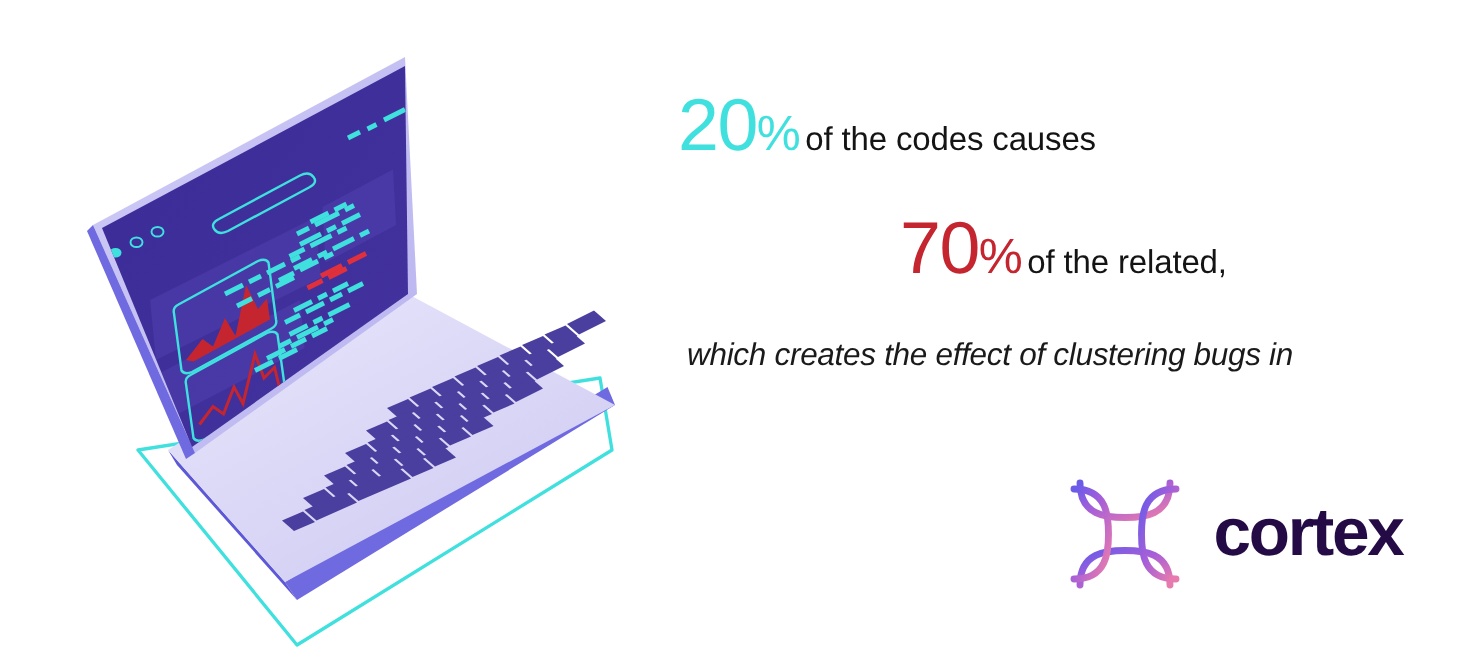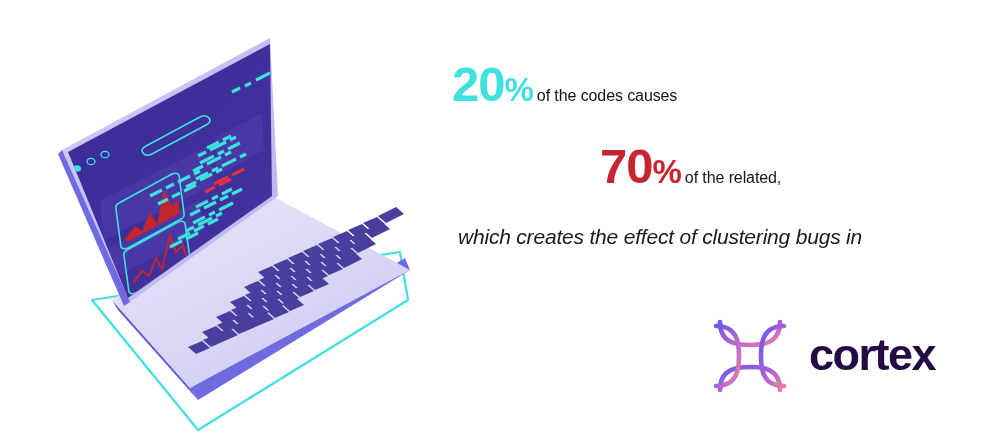--- a/index.html
+++ b/index.html
@@ -18,30 +18,30 @@
 
   
   .copy{position:absolute;left:440px;top:0;width:543px;height:448px;}
 
   .stat-line{
     position:absolute;
     white-space:nowrap;
     color:#141414;
   }
   .stat-line .pct{
-    font-weight:bold;
+    font-weight:normal;
     font-size:49px;
     letter-spacing:-1px;
     line-height:1;
     vertical-align:baseline;
     margin-top:24px;
   }
   .stat-line .pct .sym{font-size:33px;}
   .stat-line .tail{
-    font-size:16px;
+    font-size:22px;
     color:#141414;
     letter-spacing:-0.1px;
     margin-left:4px;
     text-align:center;
   }
 
   #line-20{left:12px;top:60px;}
   #line-20 .pct{color:#3FE0DE;}
 
   #line-80{left:160px;top:142px;}

